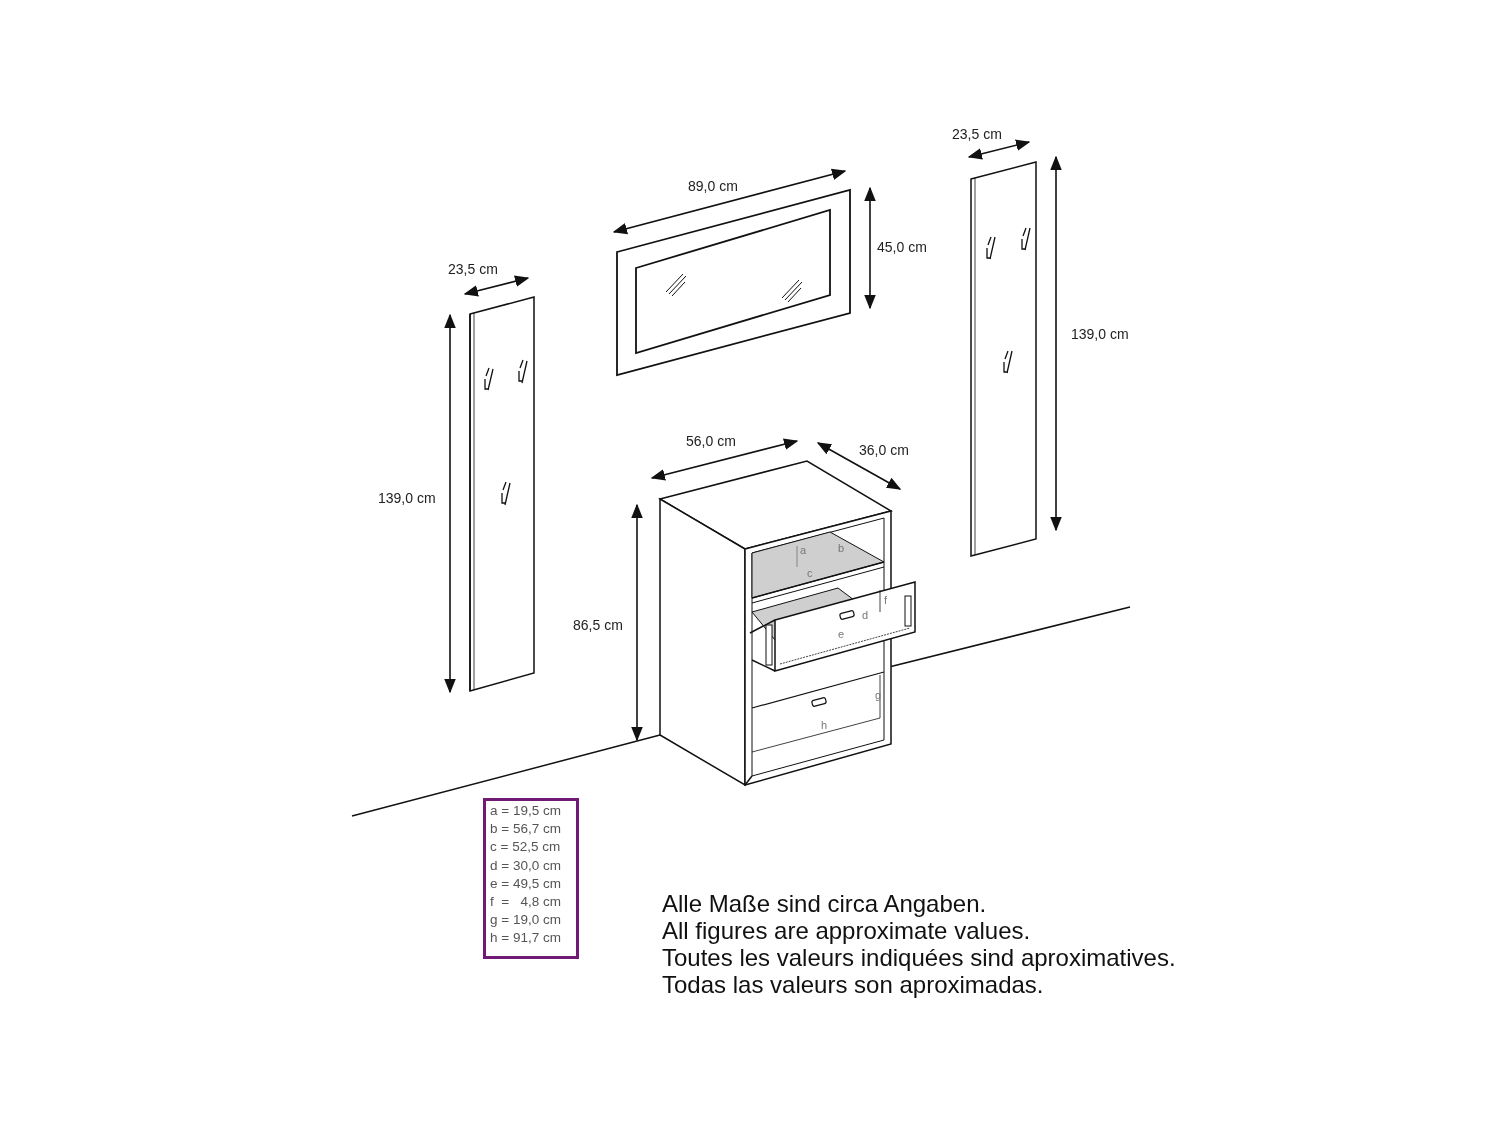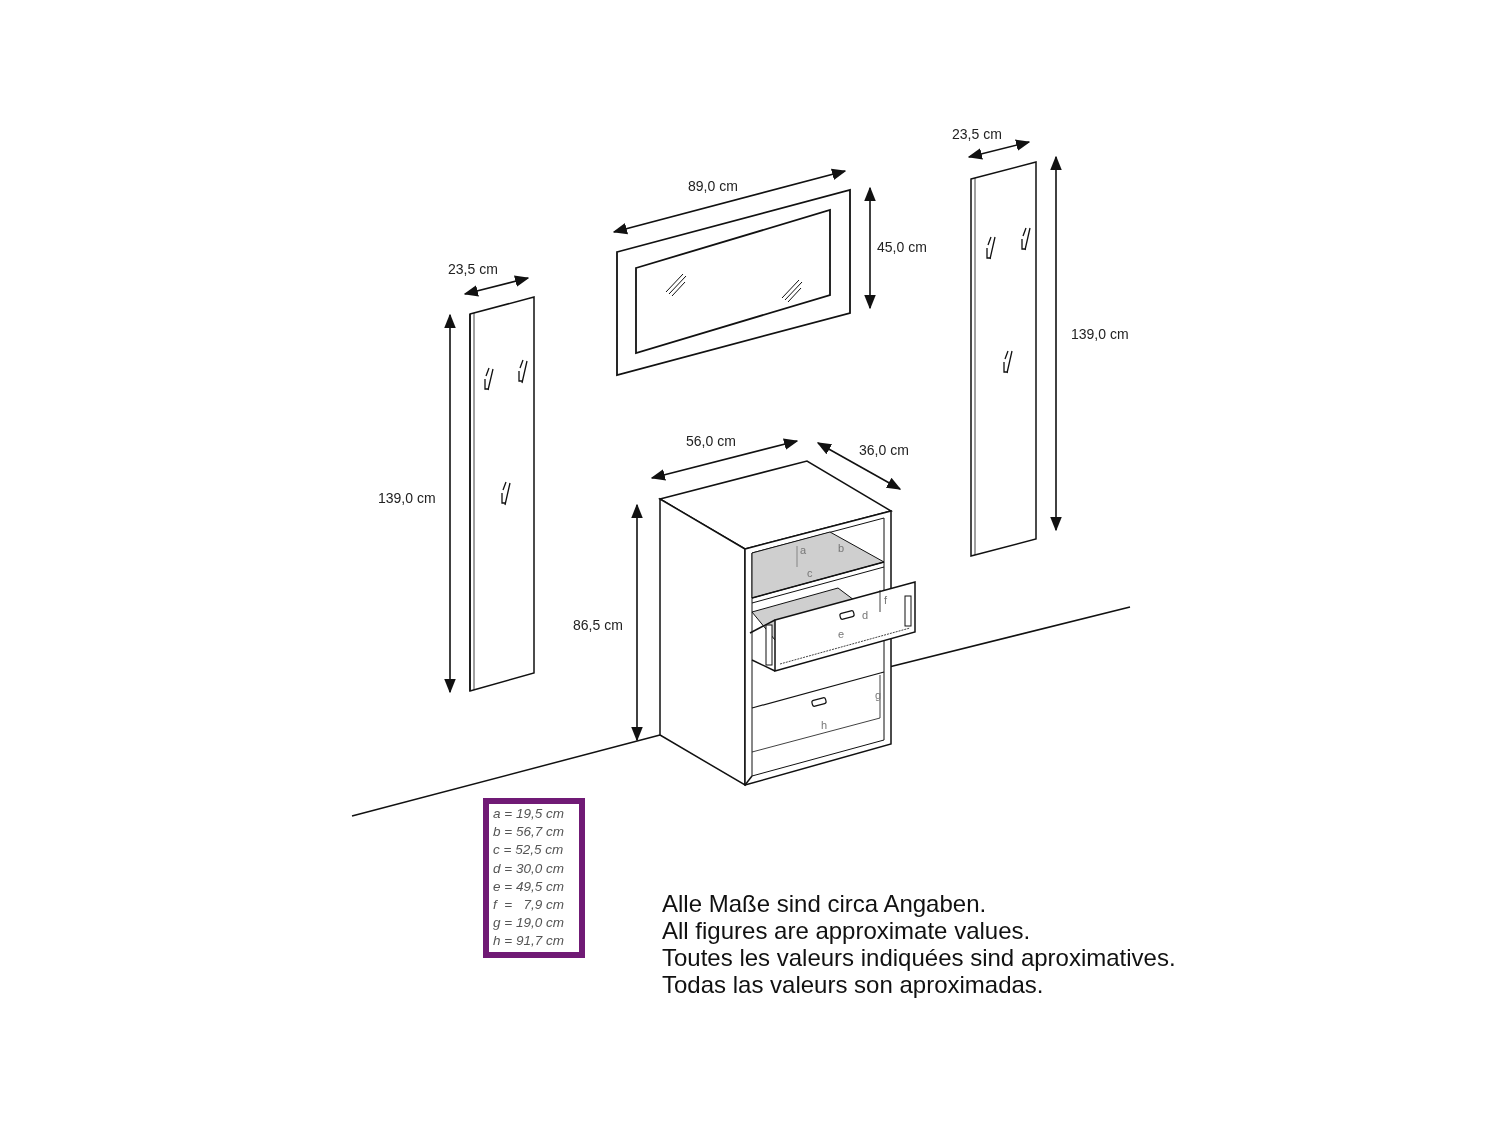--- a/index.html
+++ b/index.html
@@ -1,20 +1,20 @@
 <!DOCTYPE html>
 <html><head>
 <meta charset="utf-8">
 <style>
   html, body { margin:0; padding:0; background:#ffffff; }
   body { width:1500px; height:1125px; position:relative; overflow:hidden; font-family:"Liberation Sans", sans-serif; }
   svg.main { position:absolute; left:0; top:0; }
   .dim { font-family:"Liberation Sans", sans-serif; font-size:14px; fill:#222; }
   .lbl { font-family:"Liberation Sans", sans-serif; font-size:11px; fill:#777; }
-  .legend-box { position:absolute; left:483px; top:798px; width:86px; border:6px solid #701a75; padding:1px 0 1px 4px;font-style:italic; }
+  .legend-box { position:absolute; left:483px; top:798px; width:86px; border:3px solid #701a75; padding:1px 0 8px 4px; }
   .legend-row { font-size:13.5px; color:#555; line-height:18.2px; white-space:pre; }
   .notes { position:absolute; left:662px; top:890px; }
   .note { font-size:24px; color:#111; line-height:27px; }
 </style>
 </head>
 <body>
 
 <svg class="main" width="1500" height="1125" viewBox="0 0 1500 1125" xmlns="http://www.w3.org/2000/svg">
   <defs>
     <marker id="ar" viewBox="0 0 10 10" refX="9" refY="5" markerWidth="9" markerHeight="9" orient="auto-start-reverse">
@@ -141,21 +141,21 @@
   </g>
   <text class="dim" x="573" y="630">86,5 cm</text>
 </svg>
 
 <div class="legend-box">
   <div class="legend-row">a = 19,5 cm</div>
   <div class="legend-row">b = 56,7 cm</div>
   <div class="legend-row">c = 52,5 cm</div>
   <div class="legend-row">d = 30,0 cm</div>
   <div class="legend-row">e = 49,5 cm</div>
-  <div class="legend-row">f  =   7,9 cm</div>
+  <div class="legend-row">f  =   4,8 cm</div>
   <div class="legend-row">g = 19,0 cm</div>
   <div class="legend-row">h = 91,7 cm</div>
 </div>
 
 <div class="notes">
   <div class="note">Alle Maße sind circa Angaben.</div>
   <div class="note">All figures are approximate values.</div>
   <div class="note">Toutes les valeurs indiquées sind aproximatives.</div>
   <div class="note">Todas las valeurs son aproximadas.</div>
 </div>

